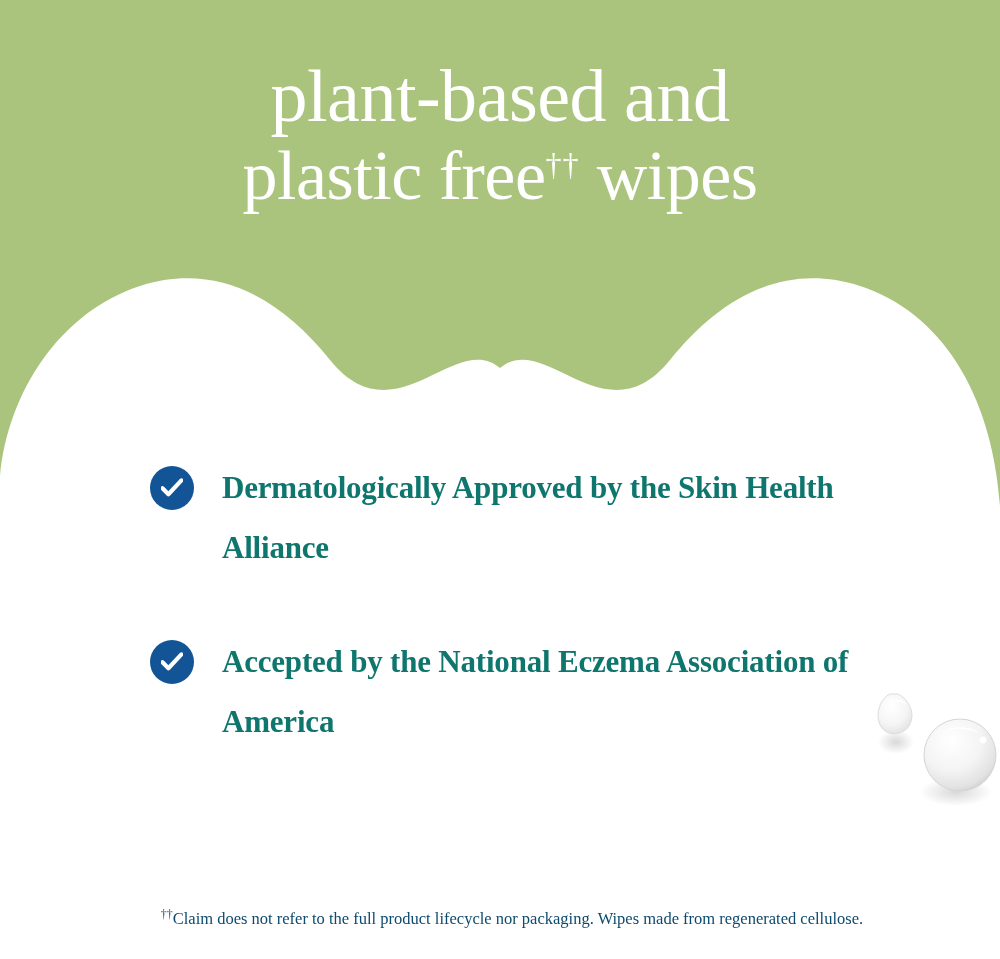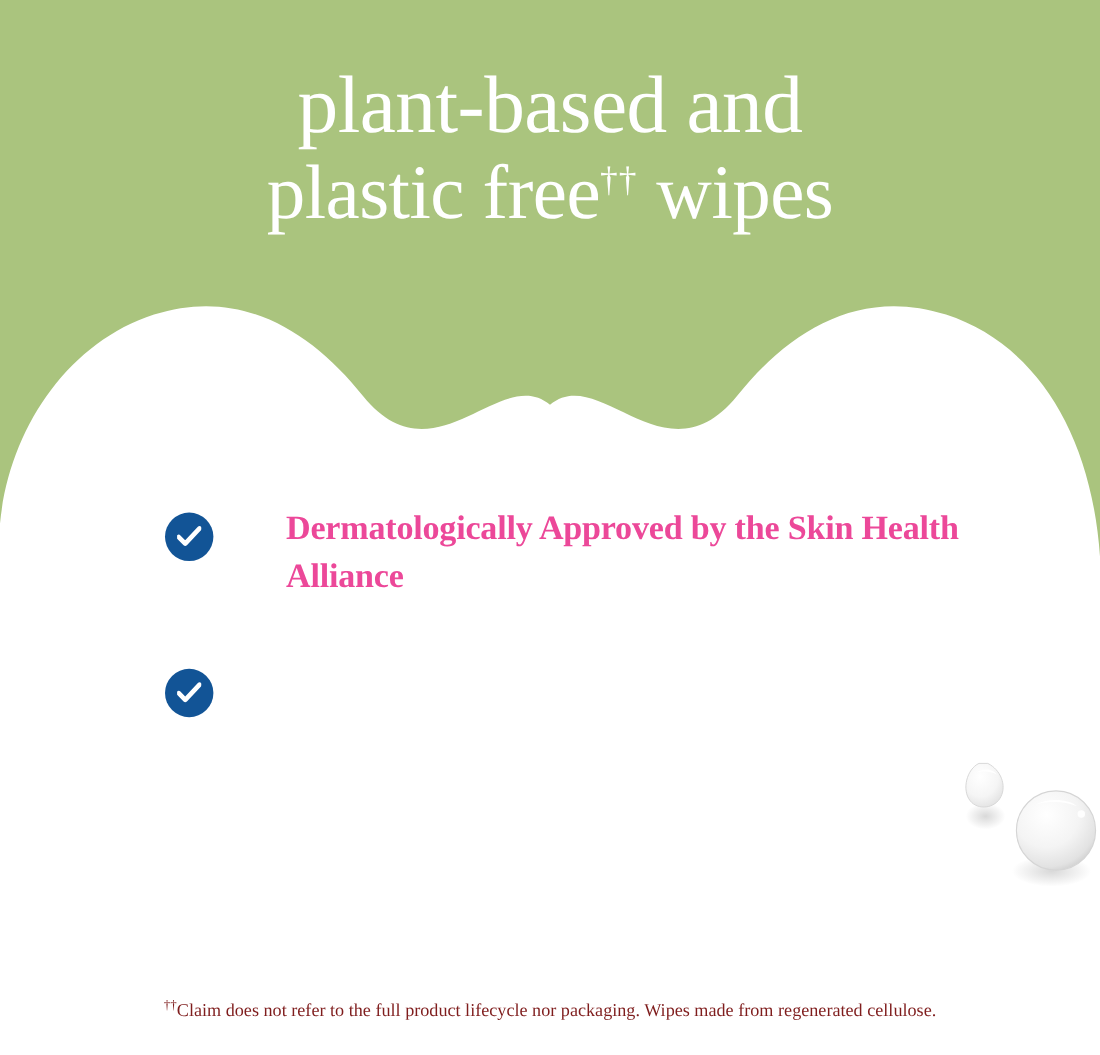--- a/index.html
+++ b/index.html
@@ -45,37 +45,37 @@
     flex:0 0 auto;
     width:44px; height:44px;
     border-radius:50%;
     background:#125496;
     position:relative;
     margin-top:8px;
   }
   .badge svg { position:absolute; left:11px; top:12px; }
 
   .claim-text {
-    margin-left:66px;
-    color:#ec4899;
+    margin-left:28px;
+    color:#0f766e;
     font-size:31px;
-    line-height:44px;
+    line-height:60px;
     font-weight:700;
     letter-spacing:-0.2px;
     max-width:660px;
   }
 
   
   .droplets { position:absolute; left:860px; top:680px; width:140px; height:130px; }
 
   
   .footnote {
-    position:absolute; left:80px; top:906px; width:840px;
+    position:absolute; left:92px; top:906px; width:840px;
     text-align:center;
-    color:#7f1d1d;
+    color:#0c4a6e;
     font-size:16.5px;
     line-height:25px;
     font-weight:400;
   }
   .footnote sup { font-size:0.72em; vertical-align:super; line-height:0; }
 </style>
 </head>
 <body>
 
 <div id="stage">
@@ -111,20 +111,21 @@
       </span>
       <span class="claim-text">Dermatologically Approved by the Skin Health Alliance</span>
     </div>
 
     <div class="claim">
       <span class="badge">
         <svg width="22" height="20" viewBox="0 0 22 20" xmlns="http://www.w3.org/2000/svg">
           <path d="M1.5 10.2 L7.4 16.2 L20.4 2.4" stroke="#FFFFFF" stroke-width="4.2" fill="none" stroke-linecap="round" stroke-linejoin="round"></path>
         </svg>
       </span>
+      <span class="claim-text">Accepted by the National Eczema Association of America</span>
     </div>
 
 
   </div>
 
   <div class="droplets">
     <svg width="140" height="130" viewBox="0 0 140 130" xmlns="http://www.w3.org/2000/svg">
       <defs>
         <radialGradient id="dropBig" cx="38%" cy="30%" r="75%">
           <stop offset="0%" stop-color="#ffffff"></stop>

